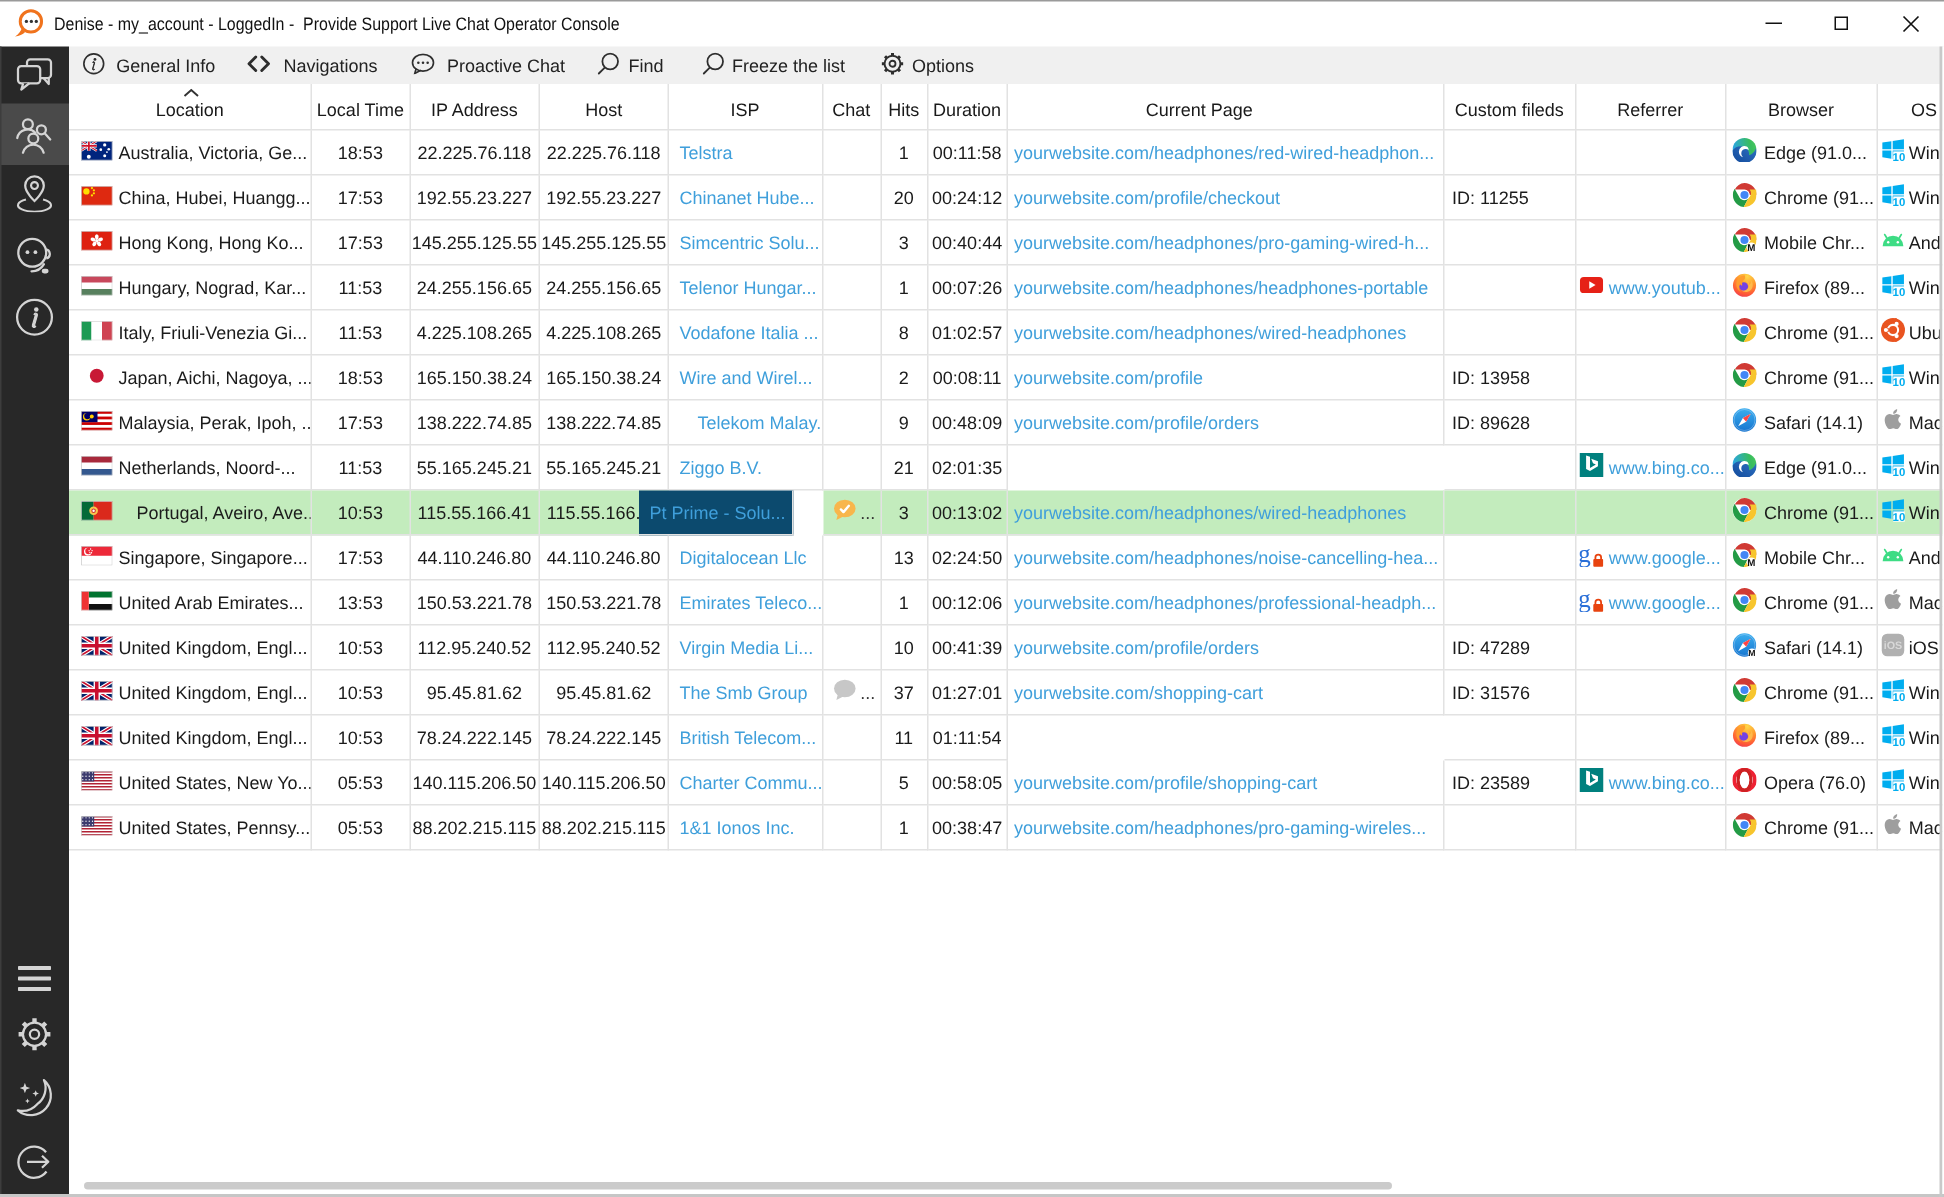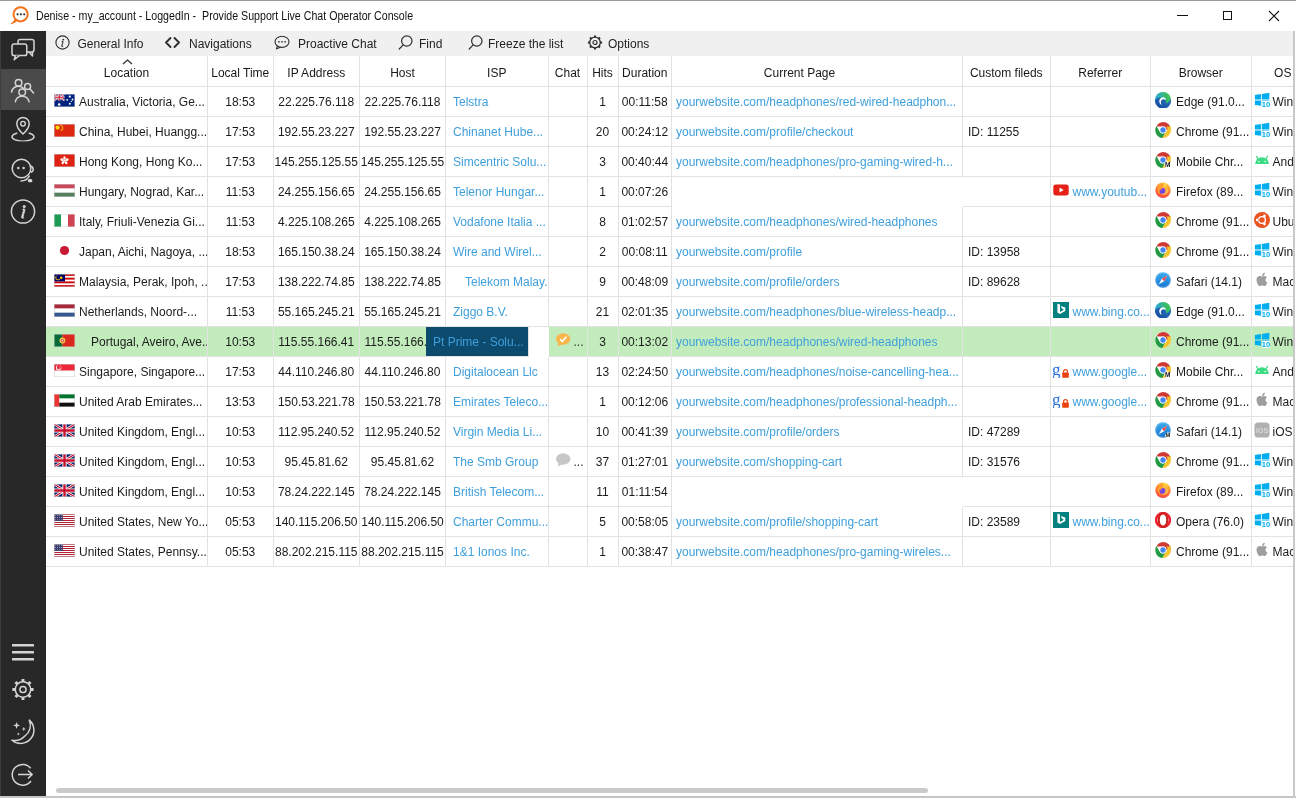--- a/index.html
+++ b/index.html
@@ -351,20 +351,23 @@
     </div>
 <div class="cell c-center" style="left:162px;width:65.5px;">11:53</div>
 <div class="cell c-center" style="left:227.5px;width:86.5px;">24.255.156.65</div>
 <div class="cell c-center" style="left:314px;width:86px;">24.255.156.65</div>
 <div class="cell" style="left:400px;width:102.5px;">
       <span class="link" style="margin-left:7px;">Telenor Hungar...</span>
     </div>
 <div class="cell" style="left:502.5px;width:39.0px;"></div>
 <div class="cell c-center" style="left:541.5px;width:31.0px;">1</div>
 <div class="cell c-center" style="left:572.5px;width:53.5px;">00:07:26</div>
+<div class="cell" style="left:626px;width:291px;">
+      <span class="link" style="margin-left:4px;">yourwebsite.com/headphones/headphones-portable</span>
+    </div>
 <div class="cell" style="left:917px;width:87.5px;">
       <span style="margin-left:5px;"></span>
     </div>
 <div class="cell" style="left:1004.5px;width:100.5px;">
       <span style="margin-left:2px;"><svg width="16" height="16" viewBox="0 0 16 16" style="flex:none">
           <rect x="0.3" y="2.6" width="15.4" height="10.8" rx="2.6" fill="#e62117"></rect>
 <path d="M6.5 5.5 L10.7 8 L6.5 10.5 z" fill="#fff"></path>
         </svg></span>
       <span class="link" style="margin-left:4px;">www.youtub...</span>
     </div>
@@ -570,23 +573,20 @@
     </div>
 <div class="cell c-center" style="left:162px;width:65.5px;">11:53</div>
 <div class="cell c-center" style="left:227.5px;width:86.5px;">55.165.245.21</div>
 <div class="cell c-center" style="left:314px;width:86px;">55.165.245.21</div>
 <div class="cell" style="left:400px;width:102.5px;">
       <span class="link" style="margin-left:7px;">Ziggo B.V.</span>
     </div>
 <div class="cell" style="left:502.5px;width:39.0px;"></div>
 <div class="cell c-center" style="left:541.5px;width:31.0px;">21</div>
 <div class="cell c-center" style="left:572.5px;width:53.5px;">02:01:35</div>
-<div class="cell" style="left:626px;width:291px;">
-      <span class="link" style="margin-left:4px;">yourwebsite.com/headphones/blue-wireless-headp...</span>
-    </div>
 <div class="cell" style="left:917px;width:87.5px;">
       <span style="margin-left:5px;"></span>
     </div>
 <div class="cell" style="left:1004.5px;width:100.5px;">
       <span style="margin-left:2px;"><svg width="16" height="16" viewBox="0 0 16 16" style="flex:none">
           <rect width="16" height="16" fill="#00807e"></rect>
 <path d="M4.4 1.6 L7 2.5 V10 L10.9 7.7 L9 6.8 L7.8 3.9 L12.3 5.5 V8.9 L7 12 L4.4 10.6 z" fill="#fff"></path>
         </svg></span>
       <span class="link" style="margin-left:4px;">www.bing.co...</span>
     </div>

